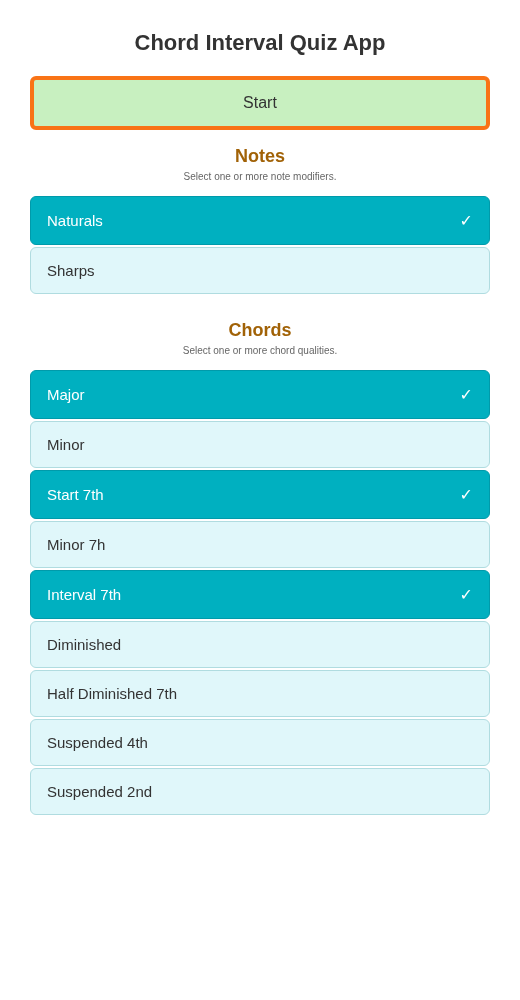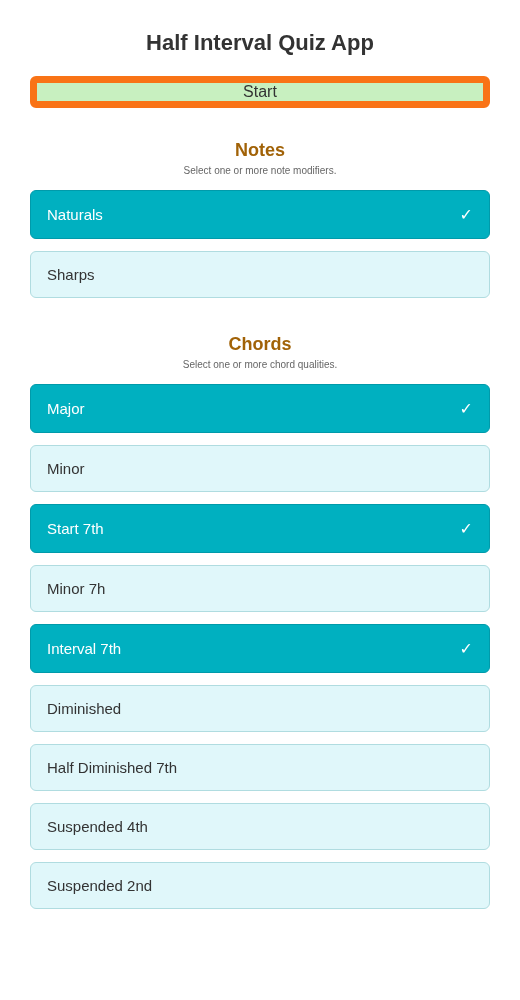--- a/index.html
+++ b/index.html
@@ -18,27 +18,28 @@
     .page-title {
       font-size: 22px;
       font-weight: bold;
       color: #333;
       margin-bottom: 20px;
       text-align: center;
     }
 
     .start-btn {
       width: 100%;
+      padding: 14px;
       background: #c8f0c0;
-      border: 7px solid #f97316;
+      border: 4px solid #f97316;
       border-radius: 6px;
       font-size: 16px;
       color: #333;
       cursor: pointer;
-      margin-bottom: 32px;
+      margin-bottom: 16px;
       text-align: center;
     }
 
     .section-title {
       font-size: 18px;
       font-weight: bold;
       color: #a16207;
       text-align: center;
       margin-bottom: 4px;
     }
@@ -51,21 +52,21 @@
     }
 
     .options-group {
       width: 100%;
       margin-bottom: 24px;
     }
 
     .option-btn {
       width: 100%;
       padding: 14px 16px;
-      margin-bottom: 12px;
+      margin-bottom: 2px;
       border-radius: 6px;
       font-size: 15px;
       cursor: pointer;
       display: flex;
       align-items: center;
       justify-content: space-between;
       border: 1px solid #b0dce0;
       background: #e0f7fa;
       color: #333;
       text-align: center;
@@ -78,21 +79,21 @@
     }
 
     .option-btn .checkmark {
       font-size: 16px;
       color: #fff;
     }
   </style>
 </head>
 <body>
 
-<h1 class="page-title">Half Interval Quiz App</h1>
+<h1 class="page-title">Chord Interval Quiz App</h1>
 
 <button class="start-btn">Start</button>
 
 <div class="options-group">
   <div class="section-title">Notes</div>
   <div class="section-subtitle">Select one or more note modifiers.</div>
   <div id="notes-options">
       <button class="option-btn selected">
         <span>Naturals</span>
         <span class="checkmark">✓</span>

